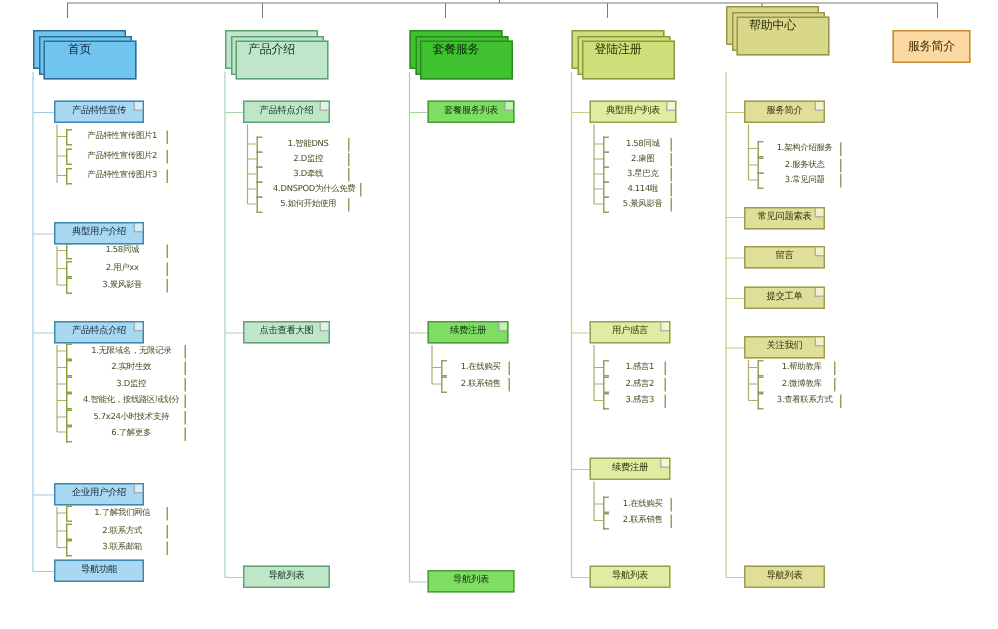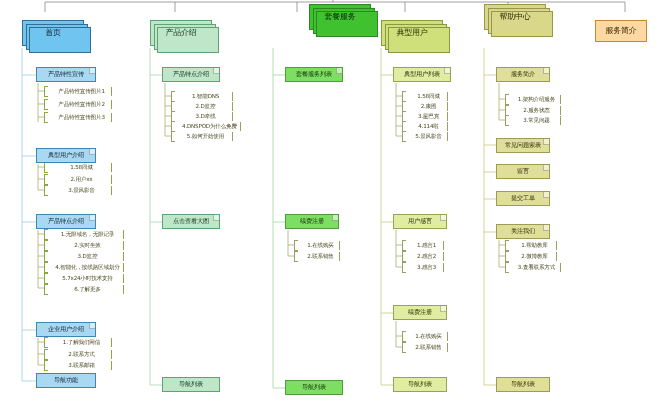--- a/index.html
+++ b/index.html
@@ -293,21 +293,21 @@
       <span class="fold"></span>
       <span>点击查看大图</span>
     </div>
 
     <div class="node grp" style="left:162px;top:377px;width:58px;">
       <span>导航列表</span>
     </div>
   </div>
 
   <div class="c-green2">
-    <div class="node root" style="left:273px;top:4px;margin-left:36px;">
+    <div class="node root" style="left:273px;top:20px;">
       <span class="stack1"></span>
       <span class="stack2"></span>
       <span>套餐服务</span>
     </div>
 
     <div class="node grp" style="left:285px;top:67px;width:58px;">
       <span class="fold"></span>
       <span>套餐服务列表</span>
     </div>
 
@@ -328,21 +328,21 @@
 
     <div class="node grp" style="left:285px;top:380px;width:58px;">
       <span>导航列表</span>
     </div>
   </div>
 
   <div class="c-olive">
     <div class="node root" style="left:381px;top:20px;">
       <span class="stack1"></span>
       <span class="stack2"></span>
-      <span>典型用户</span>
+      <span>登陆注册</span>
     </div>
 
     <div class="node grp" style="left:393px;top:67px;width:58px;">
       <span class="fold"></span>
       <span>典型用户列表</span>
     </div>
     <div class="node leaf" style="left:402px;top:91px;width:46px;">
       <span class="bl"></span>
       <span class="br"></span>
       <span class="txt">1.58同城</span>

